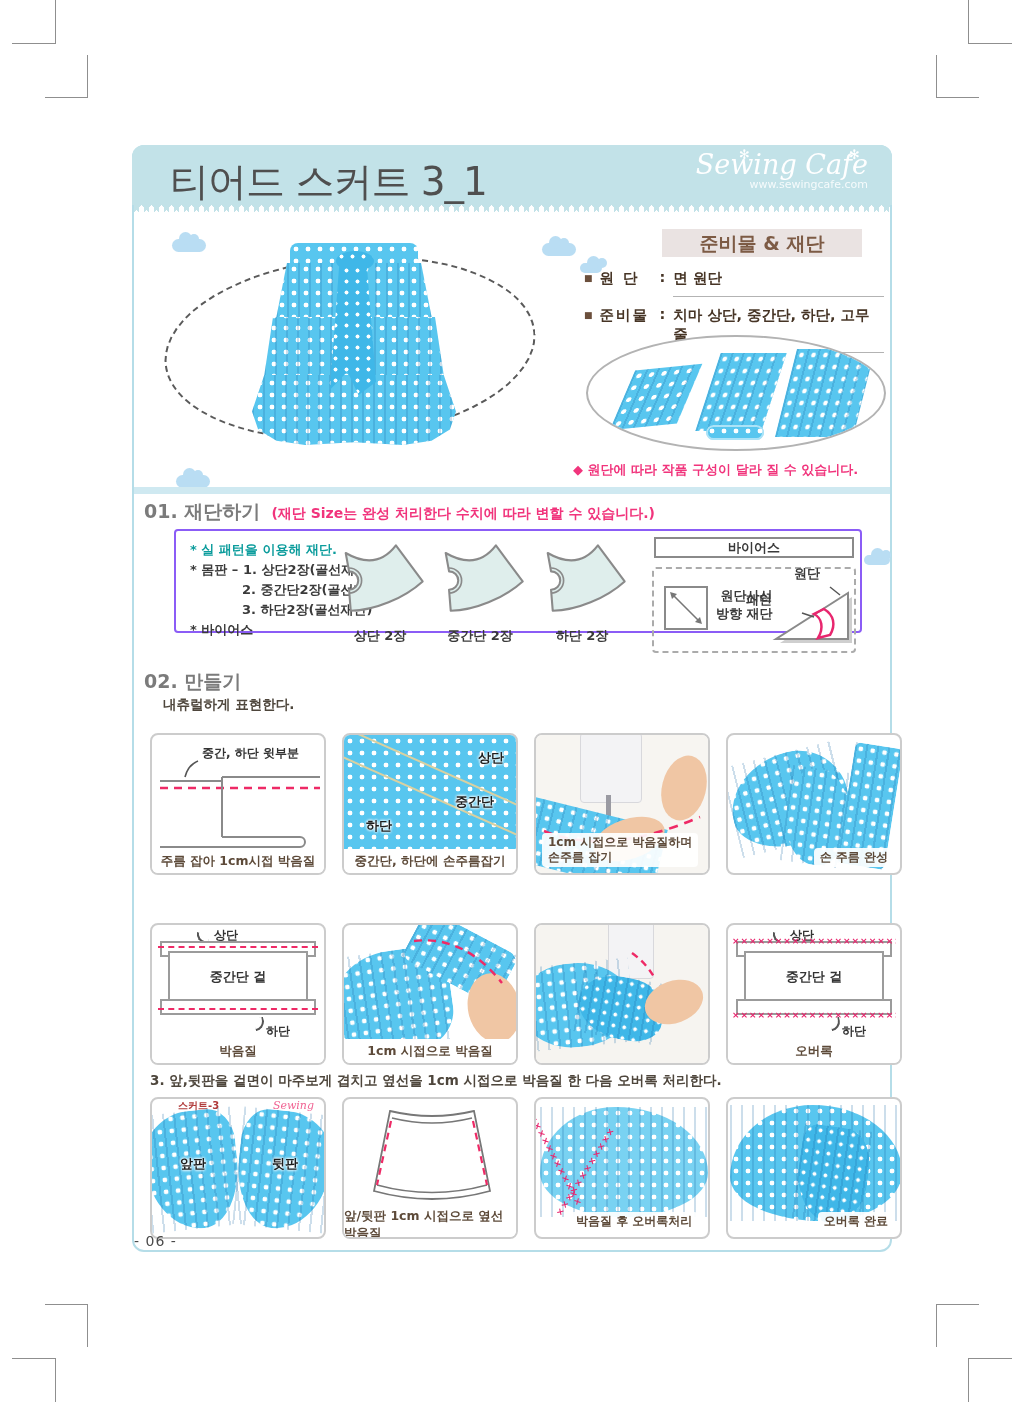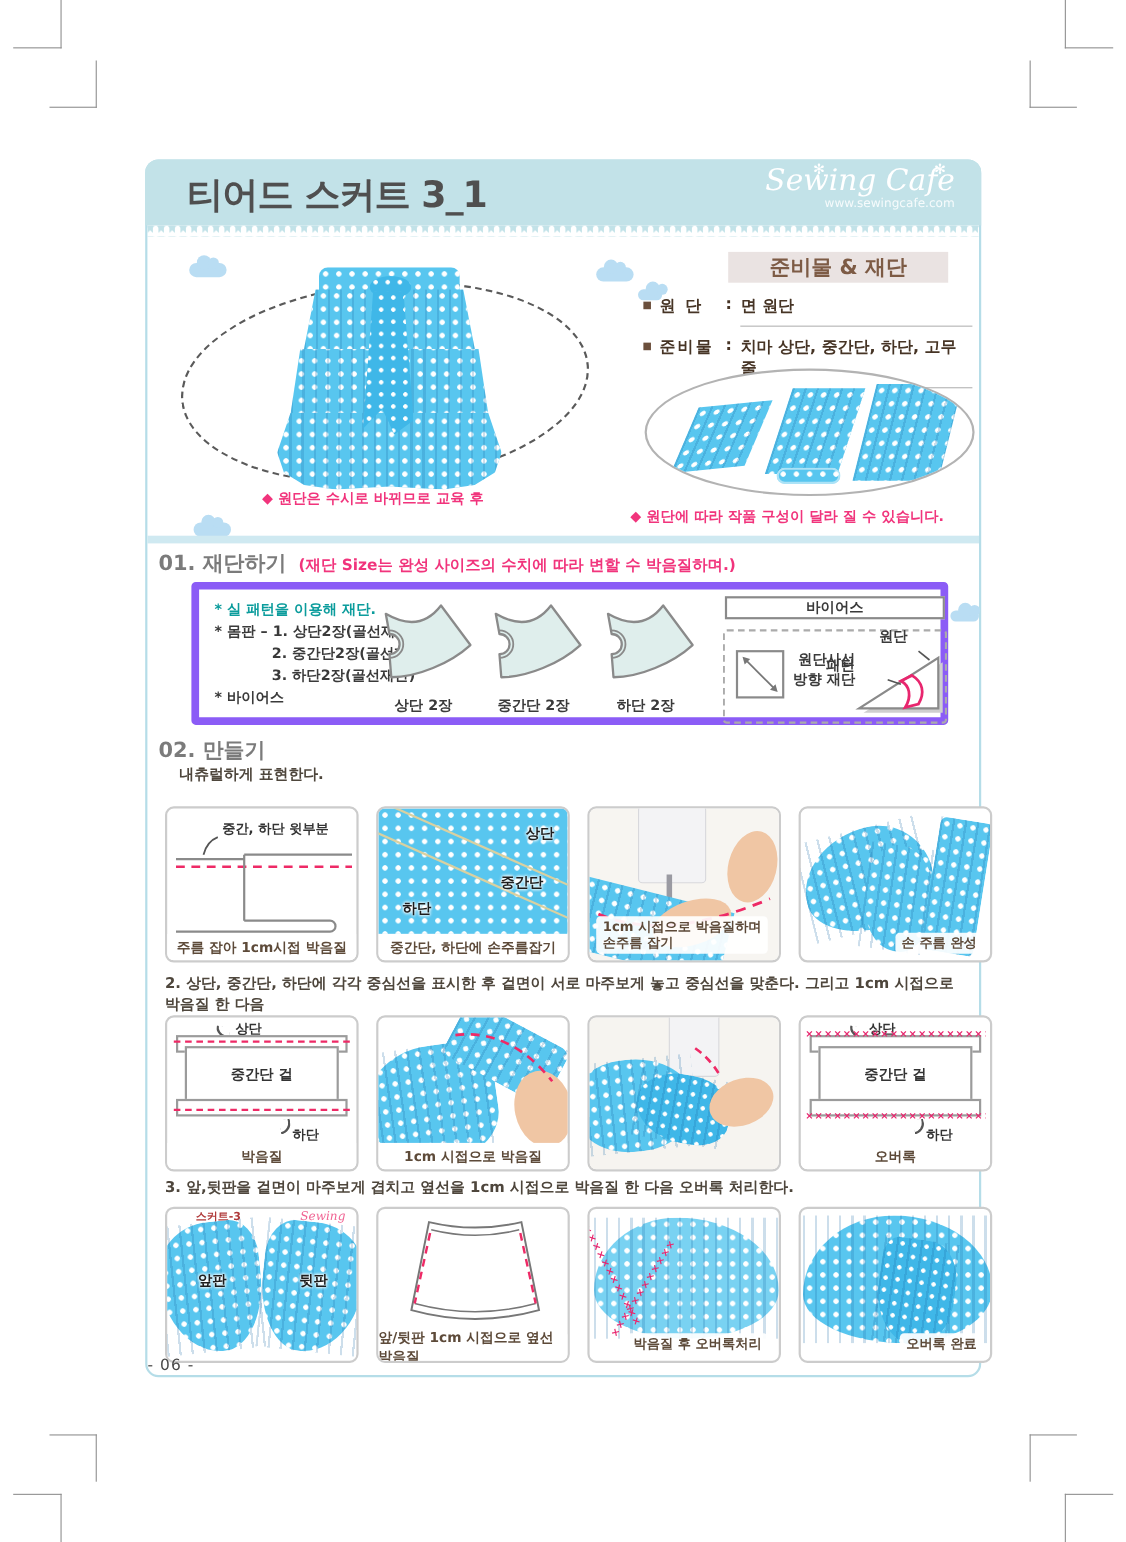--- a/index.html
+++ b/index.html
@@ -16,21 +16,21 @@
   .corner-tr { right:0; top:0; transform:scaleX(-1); }
   .corner-bl { left:0; bottom:0; transform:scaleY(-1); }
   .corner-br { right:0; bottom:0; transform:scale(-1,-1); }
 
   
   .card { position:absolute; left:132px; top:145px; width:760px; height:1107px;
           border:2px solid #b5dde8; border-radius:12px; background:#fff; }
 
   .hdr { position:absolute; left:-2px; top:-2px; width:760px; height:60px;
          background:#c2e2e8; border-radius:12px 12px 0 0; }
-  .hdr-title { position:absolute; left:38px; top:10px; font-size:33px; font-weight:bold; color:#4f4f4f; letter-spacing:-1px; }
+  .hdr-title { position:absolute; left:38px; top:10px; font-size:39px; font-weight:normal; color:#4f4f4f; letter-spacing:-1px; }
   .logo { position:absolute; right:24px; top:4px; text-align:right; }
   .logo-name { font-family:"DejaVu Serif","Liberation Serif",serif; font-style:italic; font-size:27px; color:#ffffff; }
   .logo-url { font-size:11px; color:rgba(255,255,255,0.85); margin-top:-2px; }
   .sprig { position:absolute; color:#ffffff; font-size:13px; }
   .zigzag { position:absolute; left:0; top:58px; width:756px; height:10px;
     background:
       linear-gradient(135deg,#c2e2e8 5px,transparent 0) 0 0,
       linear-gradient(-135deg,#c2e2e8 5px,transparent 0) 5px 0;
     background-size:10px 10px; background-repeat:repeat-x; }
 
@@ -64,22 +64,22 @@
 
   .pink-note { color:#f1347c; font-weight:bold; font-size:13px; }
 
   .divider { position:absolute; left:0; top:340px; width:756px; height:7px; background:#cfe9f1; }
 
   
   .sec-title { font-size:19px; font-weight:bold; color:#7b7b7b; }
   .sec-note { font-size:14px; font-weight:bold; color:#f1347c; margin-left:6px; }
 
   
-  .cutbox { position:absolute; left:40px; top:382px; width:688px; height:130px;
-            border:7px solid #8b5cf6; border-radius:4px; background:#fff; }
+  .cutbox { position:absolute; left:40px; top:382px; width:688px; height:104px;
+            border:2px solid #8b5cf6; border-radius:4px; background:#fff; }
   .cutnotes { position:absolute; left:14px; top:9px; font-size:13px; font-weight:bold; color:#3a3a3a; line-height:20px; }
   .cutnotes .teal { color:#0b9c9c; }
   .cutnotes .ind { padding-left:52px; }
   .fan { position:absolute; top:6px; }
   .fan-label { position:absolute; top:96px; width:100px; text-align:center; font-size:13px; font-weight:bold; color:#3a3a3a; }
   .biasbar { position:absolute; left:478px; top:6px; width:200px; height:21px; border:2px solid #8a8a8a;
              font-size:13px; font-weight:bold; color:#3a3a3a; text-align:center; line-height:17px; background:#fff; }
   .biasbox { position:absolute; left:476px; top:36px; width:204px; height:86px; border:2px dashed #ababab; border-radius:4px; }
   .biassq { position:absolute; left:10px; top:17px; width:44px; height:44px; border:2px solid #8a8a8a; background:#fff; }
   .biassq-label { position:absolute; left:62px; top:18px; font-size:13px; font-weight:bold; color:#3a3a3a; line-height:18px;text-align:right; }
@@ -182,29 +182,28 @@
   </div>
 
   <div class="oval">
     <div class="polka abs gather" style="left:36px; top:30px; width:64px; height:60px; transform:skewX(-28deg) rotate(-6deg);"></div>
     <div class="polka abs gather" style="left:120px; top:16px; width:66px; height:78px; transform:skewX(-18deg);"></div>
     <div class="polka abs gather" style="left:198px; top:12px; width:78px; height:88px; transform:skewX(-14deg);"></div>
     <div class="polka abs" style="left:118px; top:88px; width:58px; height:15px; border-radius:8px; box-shadow:inset 0 0 0 2px rgba(255,255,255,0.5);"></div>
   </div>
 
   <div class="pink-note abs" style="left:30px; top:297px; width:350px; text-align:center; line-height:20px;">
-    <div>◆  원단은 수시로 바뀌므로 교육 후</div>
   </div>
   <div class="pink-note abs" style="left:439px; top:314px; width:290px;">◆ 원단에 따라 작품 구성이 달라 질 수 있습니다.</div>
 
   <div class="divider"></div>
 
   <div class="abs" style="left:10px; top:352px;">
     <span class="sec-title">01. 재단하기</span>
-    <span class="sec-note">(재단 Size는 완성 사이즈의 수치에 따라  변할 수 박음질하며.)</span>
+    <span class="sec-note">(재단 Size는 완성 처리한다 수치에 따라  변할 수 있습니다.)</span>
   </div>
 
   <div class="cutbox">
     <div class="cutnotes">
       <div class="teal">* 실 패턴을 이용해 재단.</div>
       <div>* 몸판 – 1. 상단2장(골선재단)</div>
       <div class="ind">2. 중간단2장(골선재단)</div>
       <div class="ind">3. 하단2장(골선재단)</div>
       <div>* 바이어스</div>
     </div>
@@ -300,24 +299,20 @@
     </div>
 
     <div class="scard">
       <div class="polka gather abs" style="left:2px; top:18px; width:118px; height:92px; transform:rotate(-14deg); border-radius:58% 42% 50% 50% / 60% 55% 45% 40%;"></div>
       <div class="polka gather abs" style="left:58px; top:34px; width:64px; height:96px; transform:rotate(8deg); border-radius:40% 60% 45% 55%;"></div>
       <div class="polka gather abs" style="right:6px; top:10px; width:48px; height:122px; transform:rotate(9deg); border-radius:6px;"></div>
       <div class="cap-overlay" style="right:6px; bottom:6px;">손 주름 완성</div>
     </div>
   </div>
 
-  <div class="step-text" style="top:738px;">
-    <div>2. 상단, 중간단, 하단에 각각 중심선을 표시한 후 겉면이 서로 마주보게 놓고 중심선을 맞춘다.  그리고 1cm 시접으로 박음질 한 다음</div>
-    <div class="ind">오버록 처리한다.</div>
-  </div>
 
   <div class="row" style="top:776px;">
 
     <div class="scard">
       <div class="diag-label" style="left:62px; top:2px;">상단</div>
       <div class="ptr" style="left:44px; top:8px; transform:rotate(10deg);"></div>
       <div class="strip" style="top:16px;">
         <div class="dashline" style="top:3px;"></div>
       </div>
       <div class="mainrect" style="top:26px; height:52px;">중간단 겉</div>

